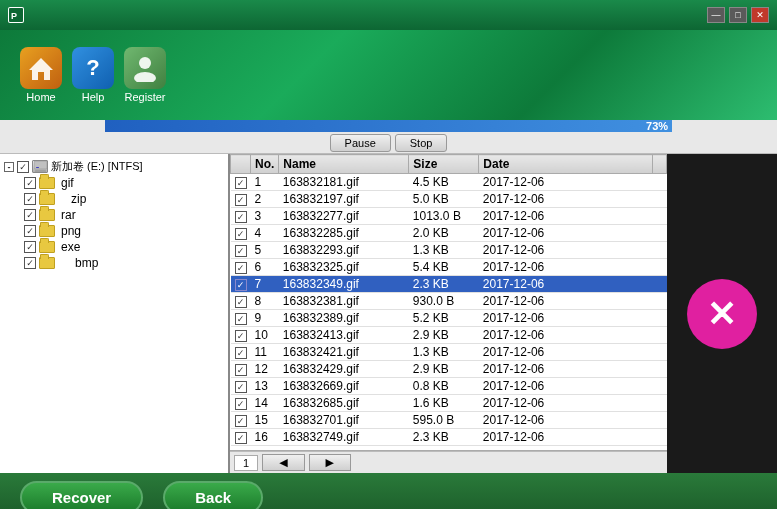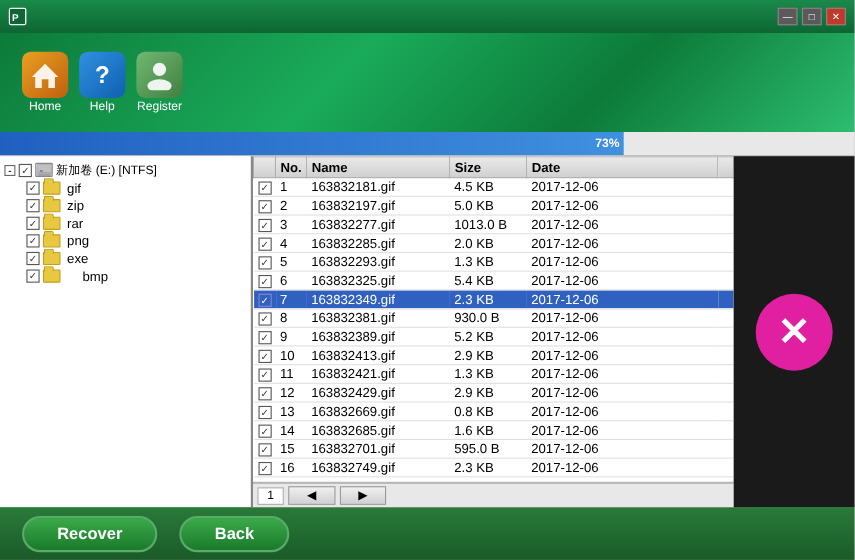--- a/index.html
+++ b/index.html
@@ -85,24 +85,25 @@
       display: flex; align-items: center; justify-content: center;
       font-size: 22px;
     }
     .nav-icon.home { background: linear-gradient(135deg, #e8a020, #c06010); }
     .nav-icon.help { background: linear-gradient(135deg, #3090e0, #1060b0); }
     .nav-icon.register { background: linear-gradient(135deg, #70b870, #408040); }
 
     
     .progress-bar-area {
       background: #e8e8e8;
-      height: 22px;
+      height: 34px;
       display: flex;
       align-items: center;
       border-bottom: 1px solid #bbb;
+      flex-direction: column;
     }
     .progress-bar-fill {
       background: linear-gradient(to right, #2060c0, #4090e0);
       height: 100%;
       display: flex;
       align-items: center;
       justify-content: flex-end;
       padding-right: 4px;
     }
     .progress-label {
@@ -338,20 +339,24 @@
       </div>
       <span>Register</span>
     </div>
   </div>
 </div>
 
 <div class="progress-bar-area">
   <div class="progress-bar-fill" style="width:73%; min-width:60px;">
     <span class="progress-label">73%</span>
   </div>
+  <div class="progress-buttons">
+    <button class="prog-btn">Pause</button>
+    <button class="prog-btn">Stop</button>
+  </div>
 </div>
 
 <div class="main-content">
 
   <div class="left-panel">
 
     <div class="tree-item">
       <div class="expand-icon">-</div>
       <div class="checkbox">✓</div>
       <div class="drive-icon">
@@ -365,21 +370,21 @@
     </div>
 
     <div class="tree-item indent1">
       <div class="checkbox">✓</div>
       <div class="folder-icon"></div>
       <span style="margin-left:3px;">gif</span>
     </div>
     <div class="tree-item indent1">
       <div class="checkbox">✓</div>
       <div class="folder-icon"></div>
-      <span style="margin-left:3px;">zip</span>
+      <span style="margin-left:13px;">zip</span>
     </div>
     <div class="tree-item indent1">
       <div class="checkbox">✓</div>
       <div class="folder-icon"></div>
       <span style="margin-left:3px;">rar</span>
     </div>
     <div class="tree-item indent1">
       <div class="checkbox">✓</div>
       <div class="folder-icon"></div>
       <span style="margin-left:3px;">png</span>

